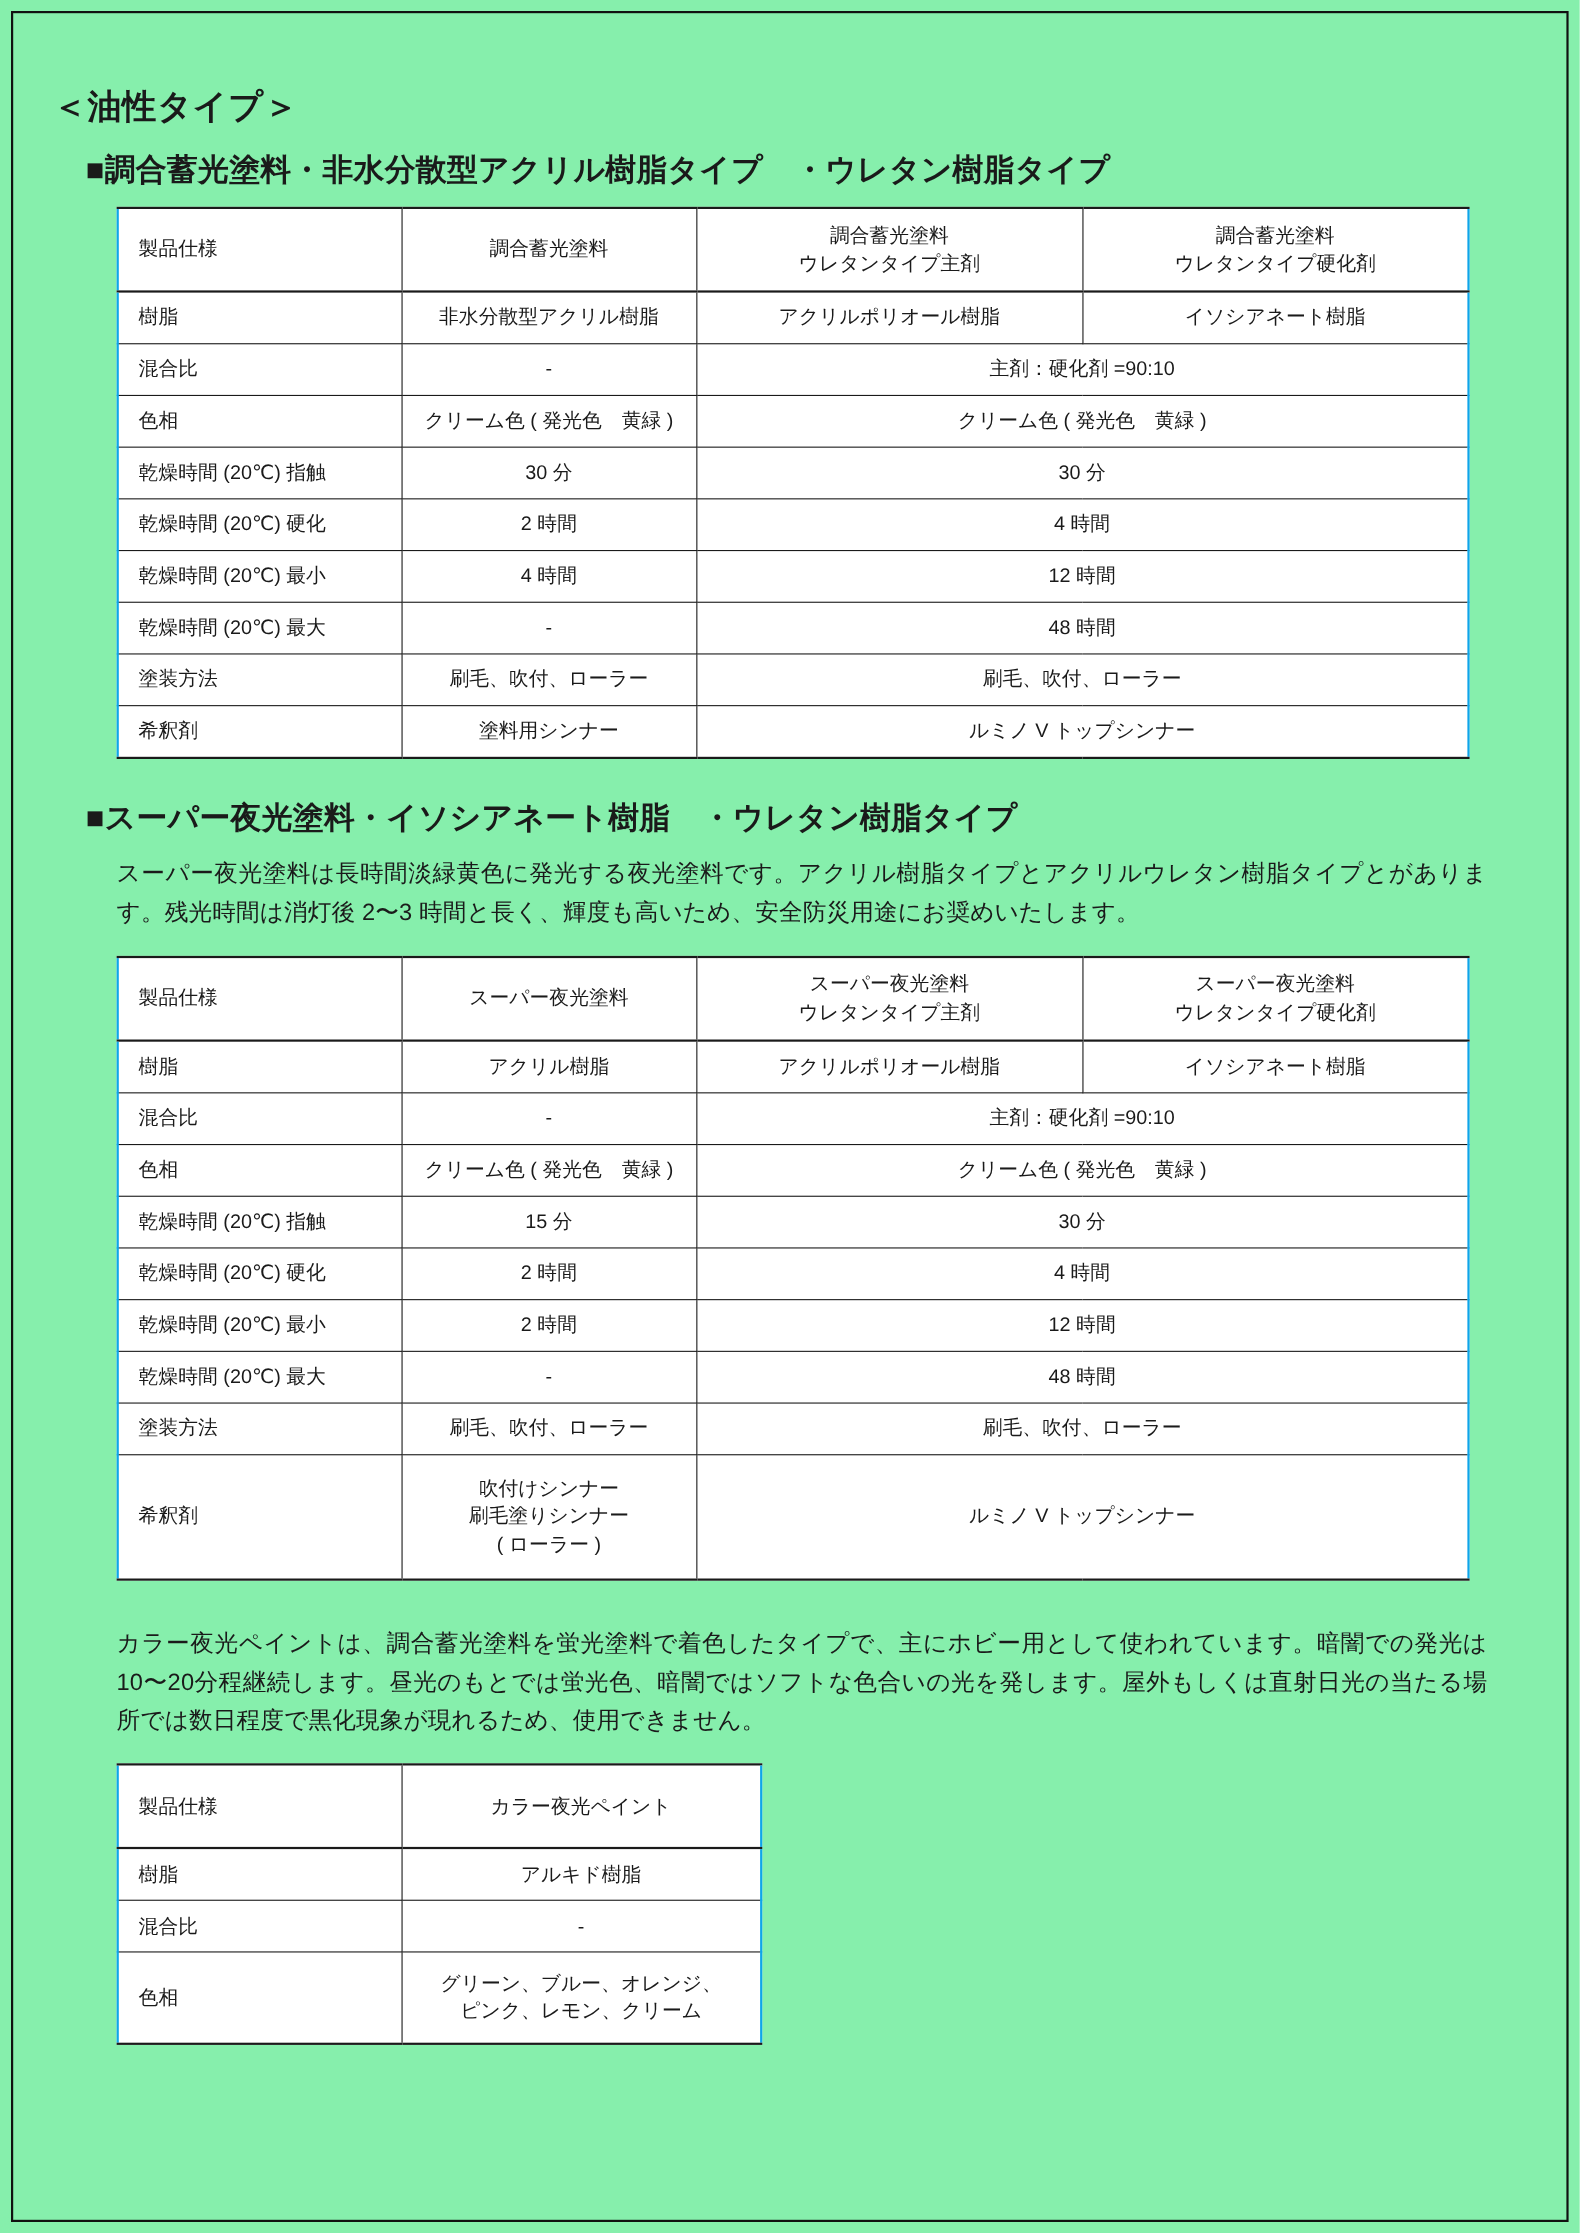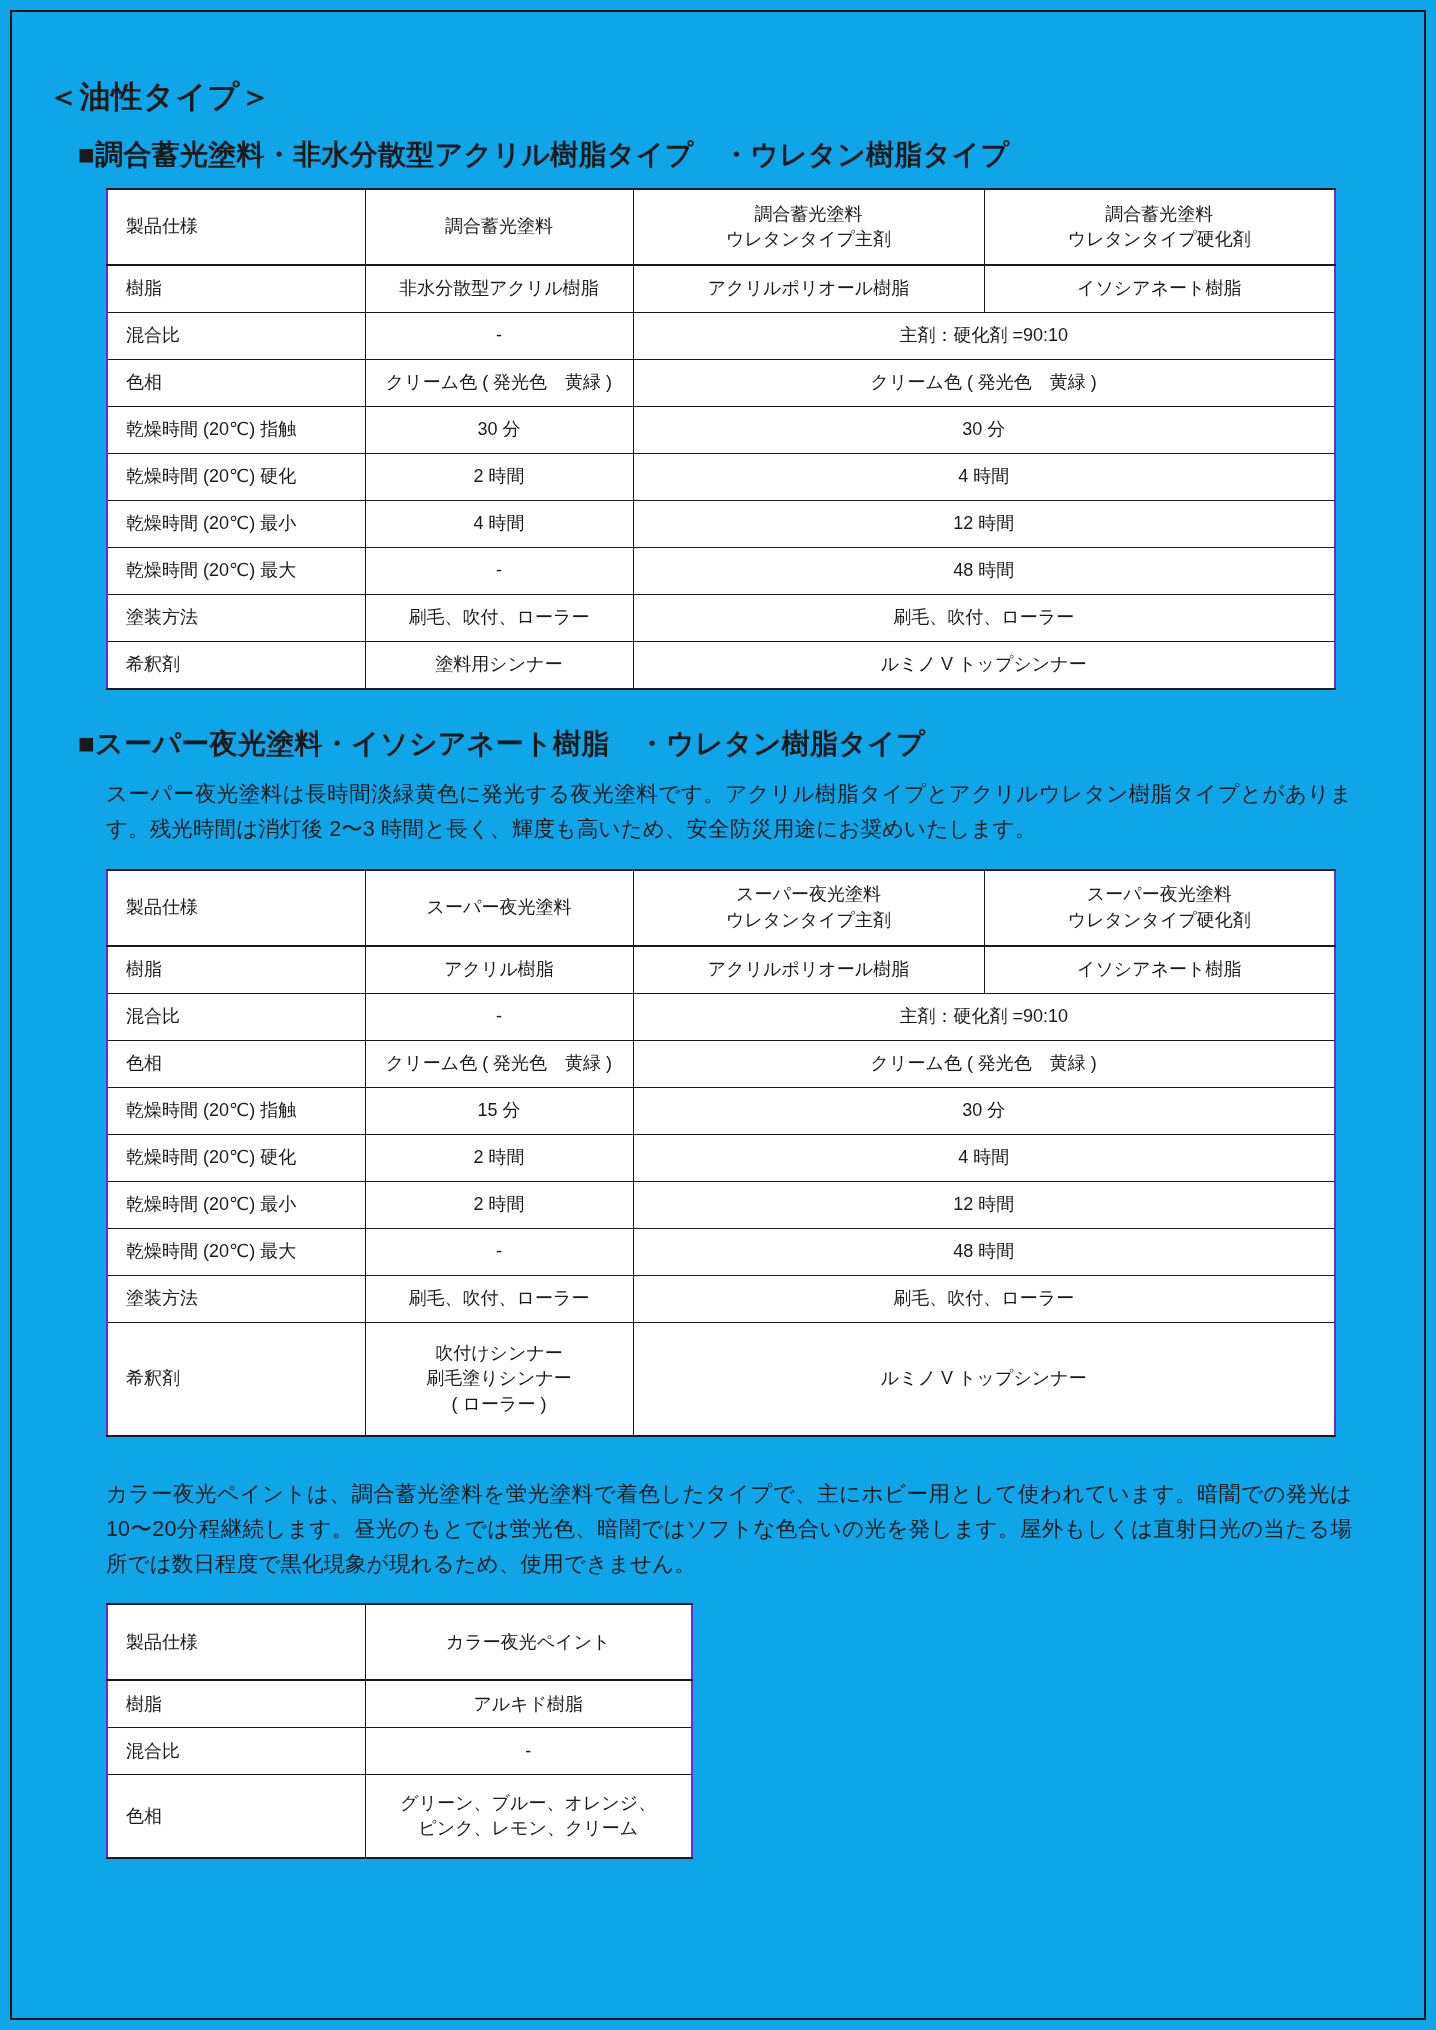--- a/index.html
+++ b/index.html
@@ -15,21 +15,21 @@
     color: #1a1a1a;
     position: relative;
     overflow: hidden;
   }
   .page {
     position: relative;
     width: 1436px;
     height: 2030px;
     box-sizing: border-box;
     padding: 0;
-    background: #0ea5e9;
+    background: #86efac;
   }
   
   .page-frame {
     position: absolute;
     left: 10px;
     top: 10px;
     right: 10px;
     bottom: 10px;
     border: 2px solid #111111;
     pointer-events: none;
@@ -104,21 +104,21 @@
     text-align: center;
   }
   table.spec tbody tr td { height: 34px; }
   table.spec tbody tr.tall td { height: 70px; }
   table.spec tbody tr.tall3 td { height: 100px; }
   table.spec tbody tr:first-child td { border-top-width: 2px; }
   table.spec tbody tr:last-child td { border-bottom-width: 2px; }
   .cellline { display: block; }
 
   
-  table.spec { border: 2px solid #6d28d9; }
+  table.spec { border: 2px solid #0ea5e9; }
 </style>
 </head>
 <body>
 
 <div class="page">
   <div class="page-frame"></div>
   <div class="content">
 
     <h1 class="doc-title">＜油性タイプ＞</h1>
 

